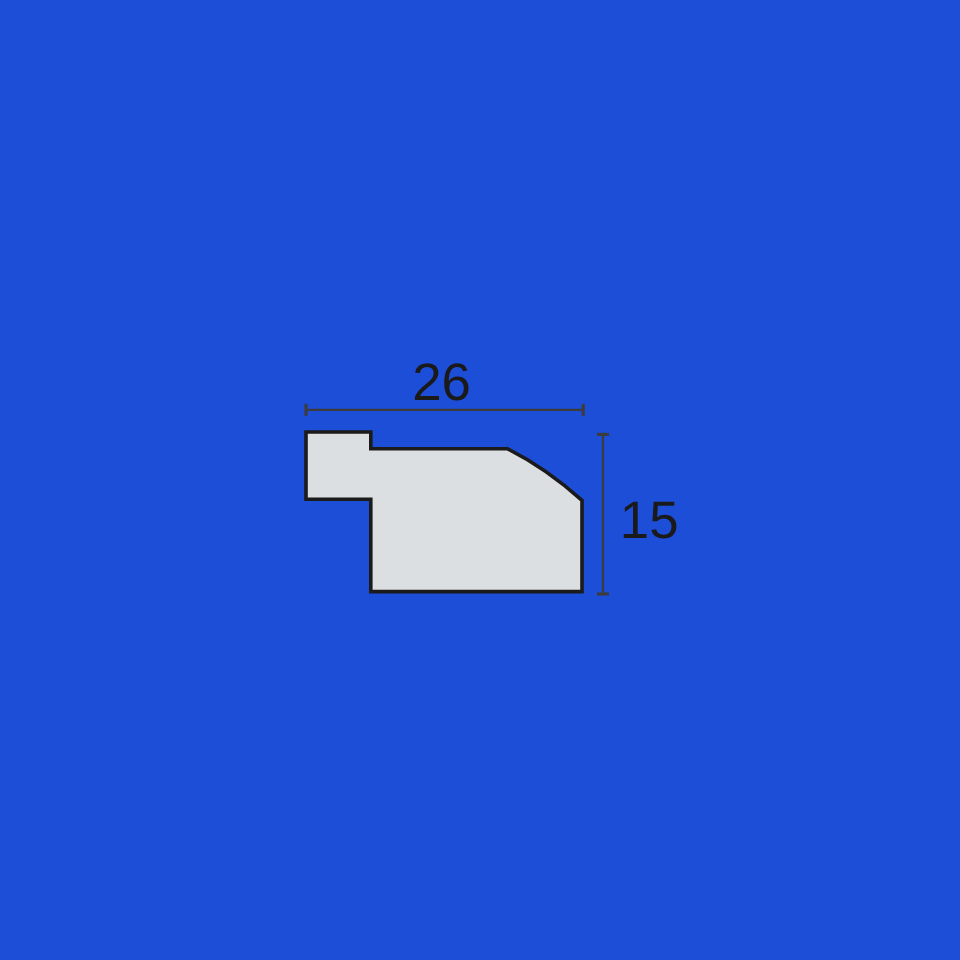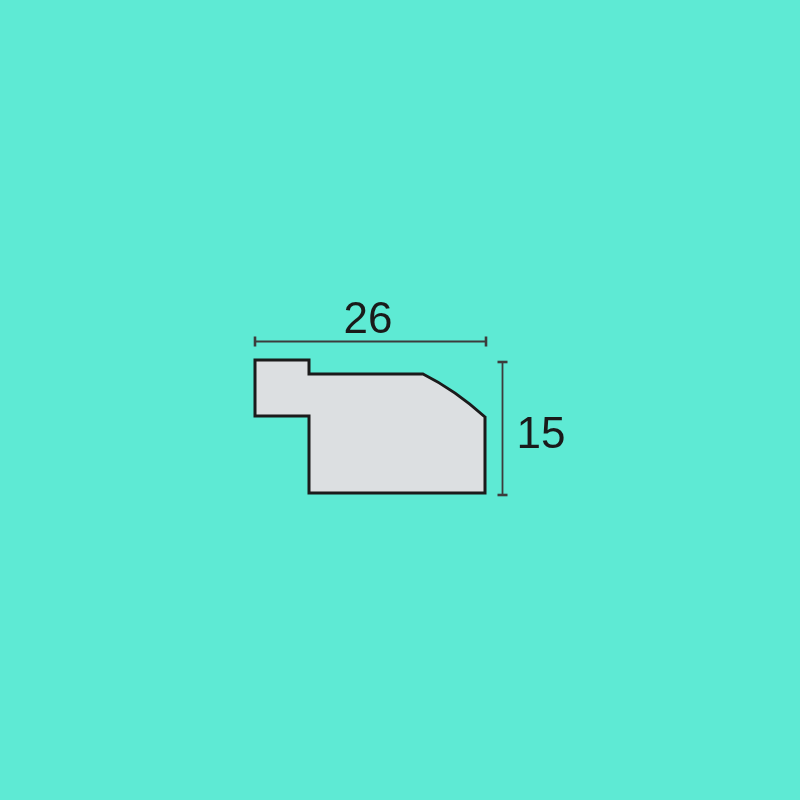--- a/index.html
+++ b/index.html
@@ -8,21 +8,21 @@
     width: 800px;
     height: 800px;
     background: #ffffff;
     font-family: "Liberation Sans", sans-serif;
     overflow: hidden;
   }
   .canvas {
     position: relative;
     width: 800px;
     height: 800px;
-    background: #5eead4;
+    background: #1d4ed8;
   }
   svg { display: block; }
   .dim-label {
     font-family: "Liberation Sans", sans-serif;
     font-size: 44px;
     font-weight: 400;
     letter-spacing: 0px;
   }
 </style>
 </head>

